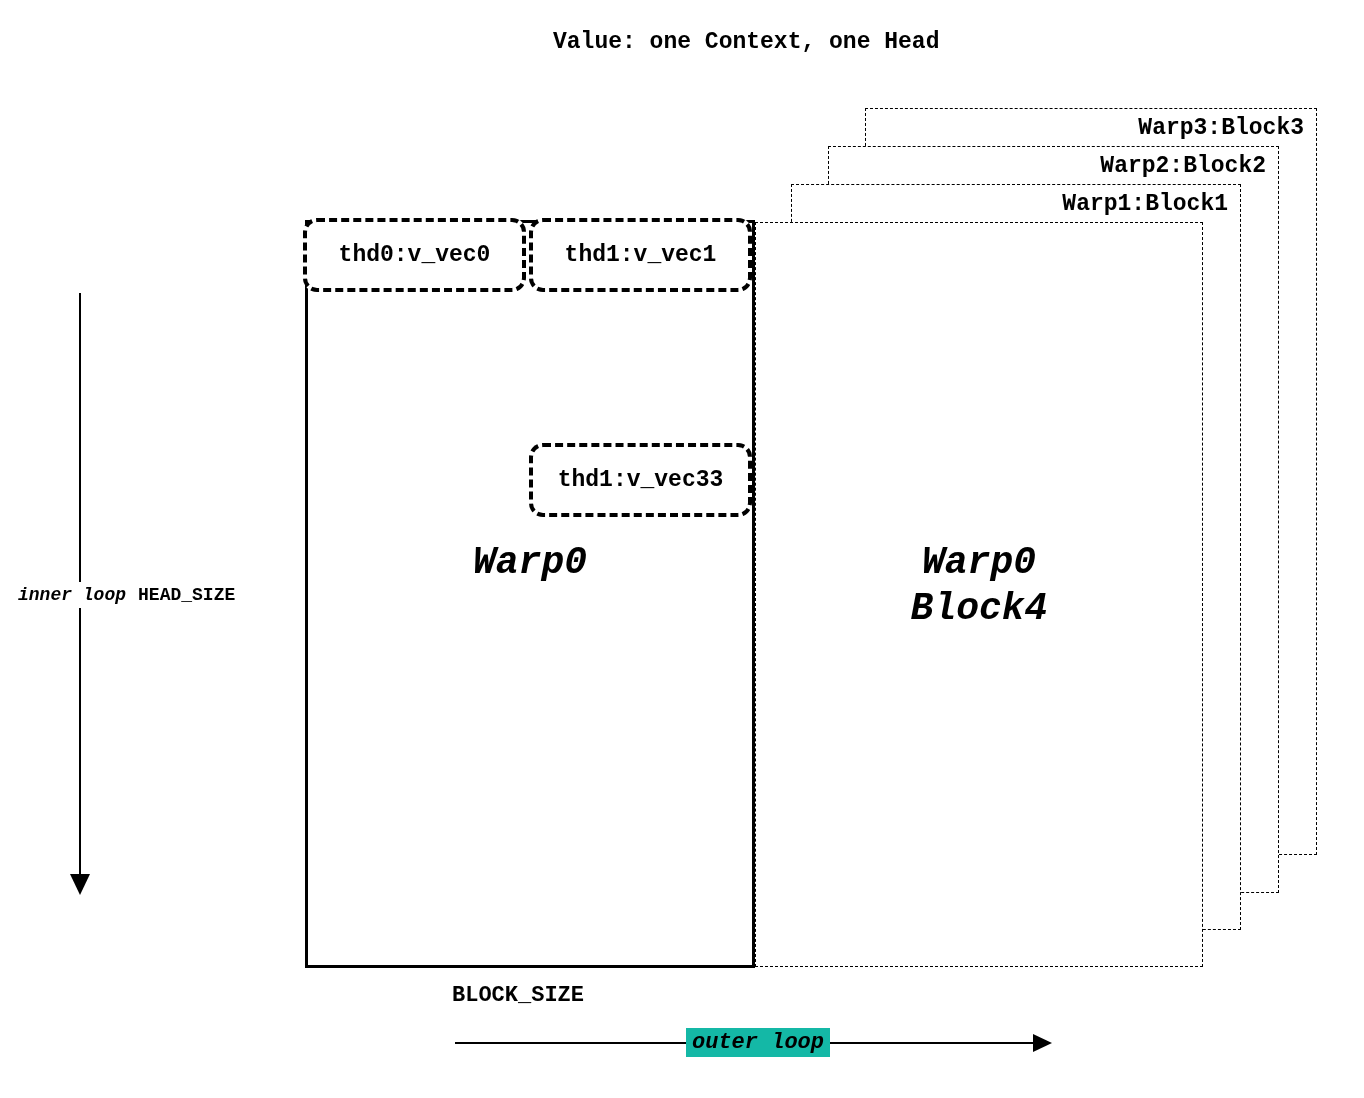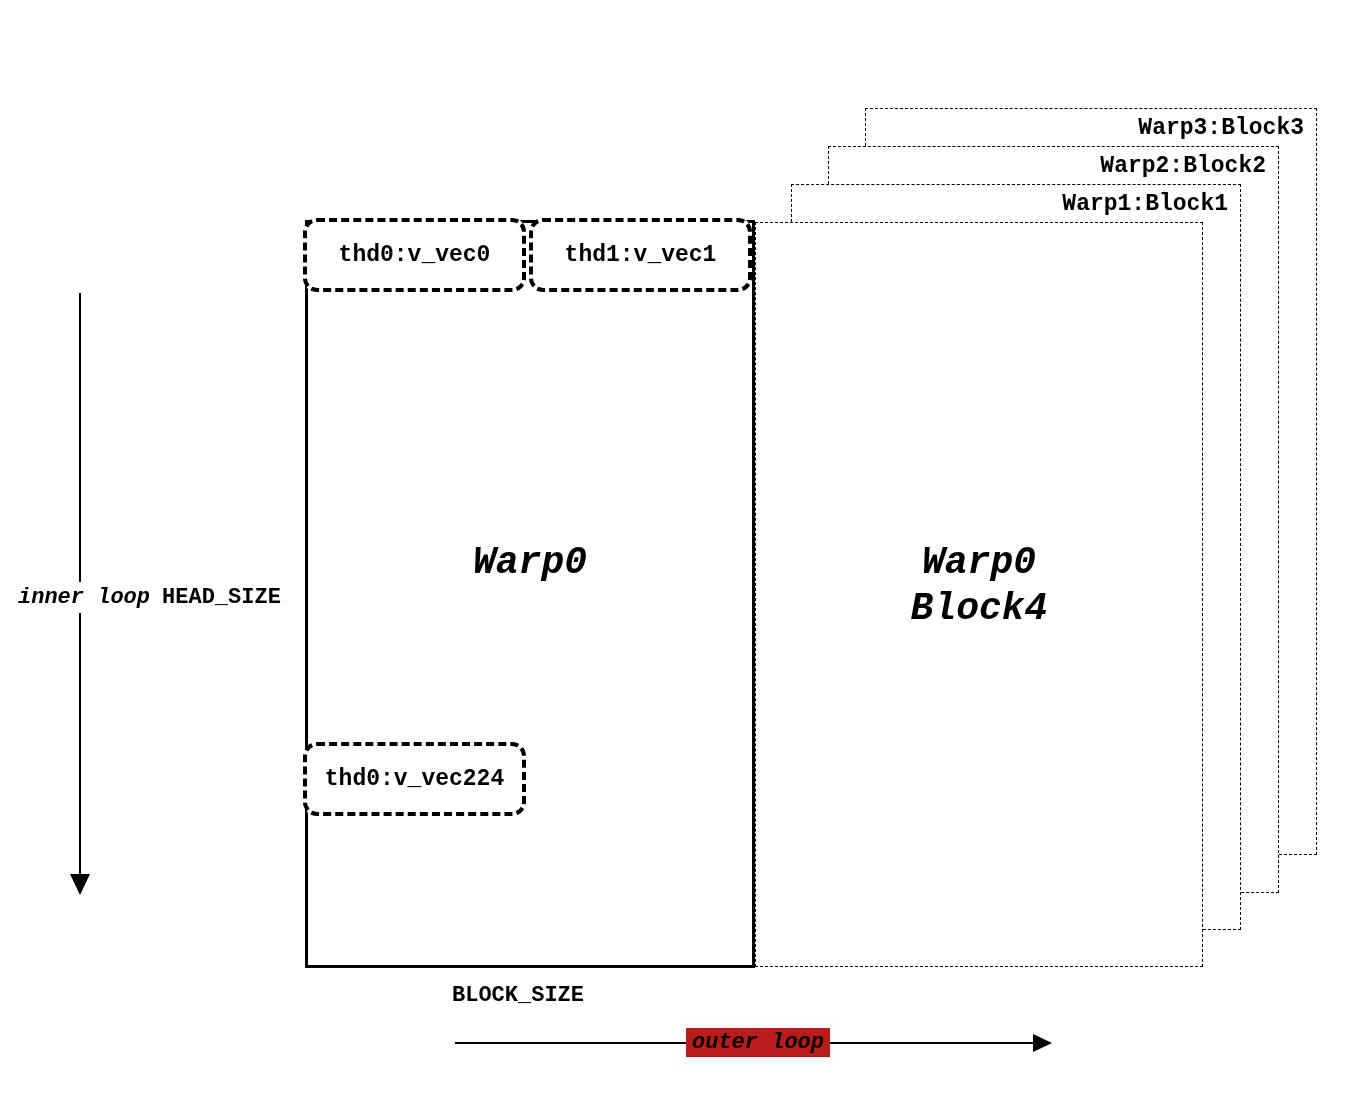--- a/index.html
+++ b/index.html
@@ -110,52 +110,53 @@
     height: 0;
     border-top: 9px solid transparent;
     border-bottom: 9px solid transparent;
     border-left: 19px solid #000000;
   }
   .inner-axis-label {
     position: absolute;
     left: 16px;
     top: 582px;
     background: #ffffff;
-    font-size: 22px;
+    font-size: 18px;
     font-weight: bold;
     white-space: nowrap;
     padding: 3px 2px;
   }
   .inner-axis-label .loop-part { font-style: italic; }
   .inner-axis-label .size-part { margin-left: 12px; }
   .block-size-label {
     position: absolute;
     left: 452px;
     top: 983px;
     font-size: 22px;
     font-weight: bold;
     white-space: nowrap;
   }
   .outer-loop-label {
     position: absolute;
     left: 686px;
     top: 1028px;
-    background: #b91c1c;
+    background: #14b8a6;
     font-size: 22px;
     font-weight: bold;
     font-style: italic;
     white-space: nowrap;
     padding: 2px 6px;
   }
 </style>
 </head>
 <body>
 
 <div class="canvas">
 
+  <div class="title">Value: one Context, one Head</div>
 
   <div class="ghost-rect" style="left:865px; top:108px; width:452px; height:747px;">
     <div class="ghost-label">Warp3:Block3</div>
   </div>
   <div class="ghost-rect" style="left:828px; top:146px; width:451px; height:747px;">
     <div class="ghost-label">Warp2:Block2</div>
   </div>
   <div class="ghost-rect" style="left:791px; top:184px; width:450px; height:746px;">
     <div class="ghost-label">Warp1:Block1</div>
   </div>
@@ -168,21 +169,21 @@
   </div>
 
   <div class="solid-rect">
     <div class="big-label">
       <div>Warp0</div>
     </div>
   </div>
 
   <div class="thd-cell row1 col1">thd0:v_vec0</div>
   <div class="thd-cell row1 col2">thd1:v_vec1</div>
-  <div class="thd-cell row3 col1">thd0:v_vec224</div>
+  <div class="thd-cell row2 col2">thd1:v_vec33</div>
 
   <div class="vline"></div>
   <div class="arrowhead-down"></div>
   <div class="inner-axis-label">
     <span class="loop-part">inner loop</span><span class="size-part">HEAD_SIZE</span>
   </div>
 
   <div class="block-size-label">BLOCK_SIZE</div>
   <div class="hline"></div>
   <div class="arrowhead-right"></div>

